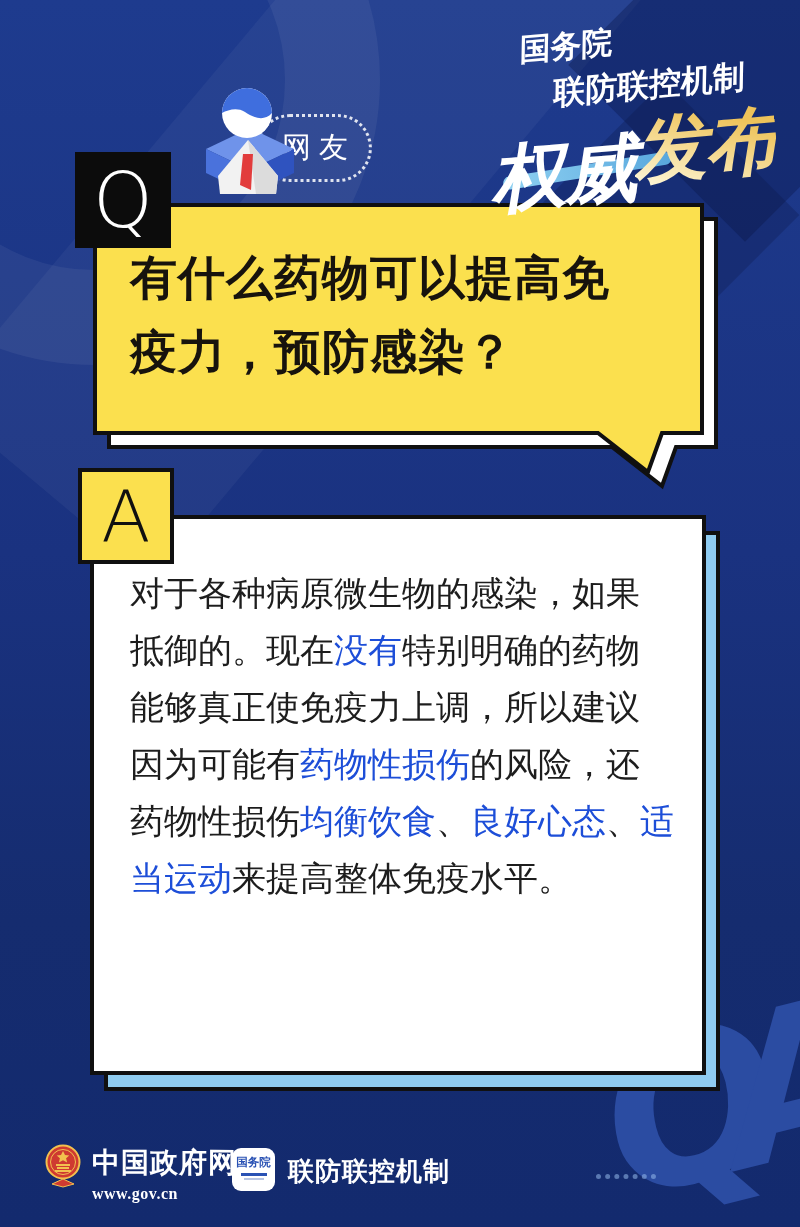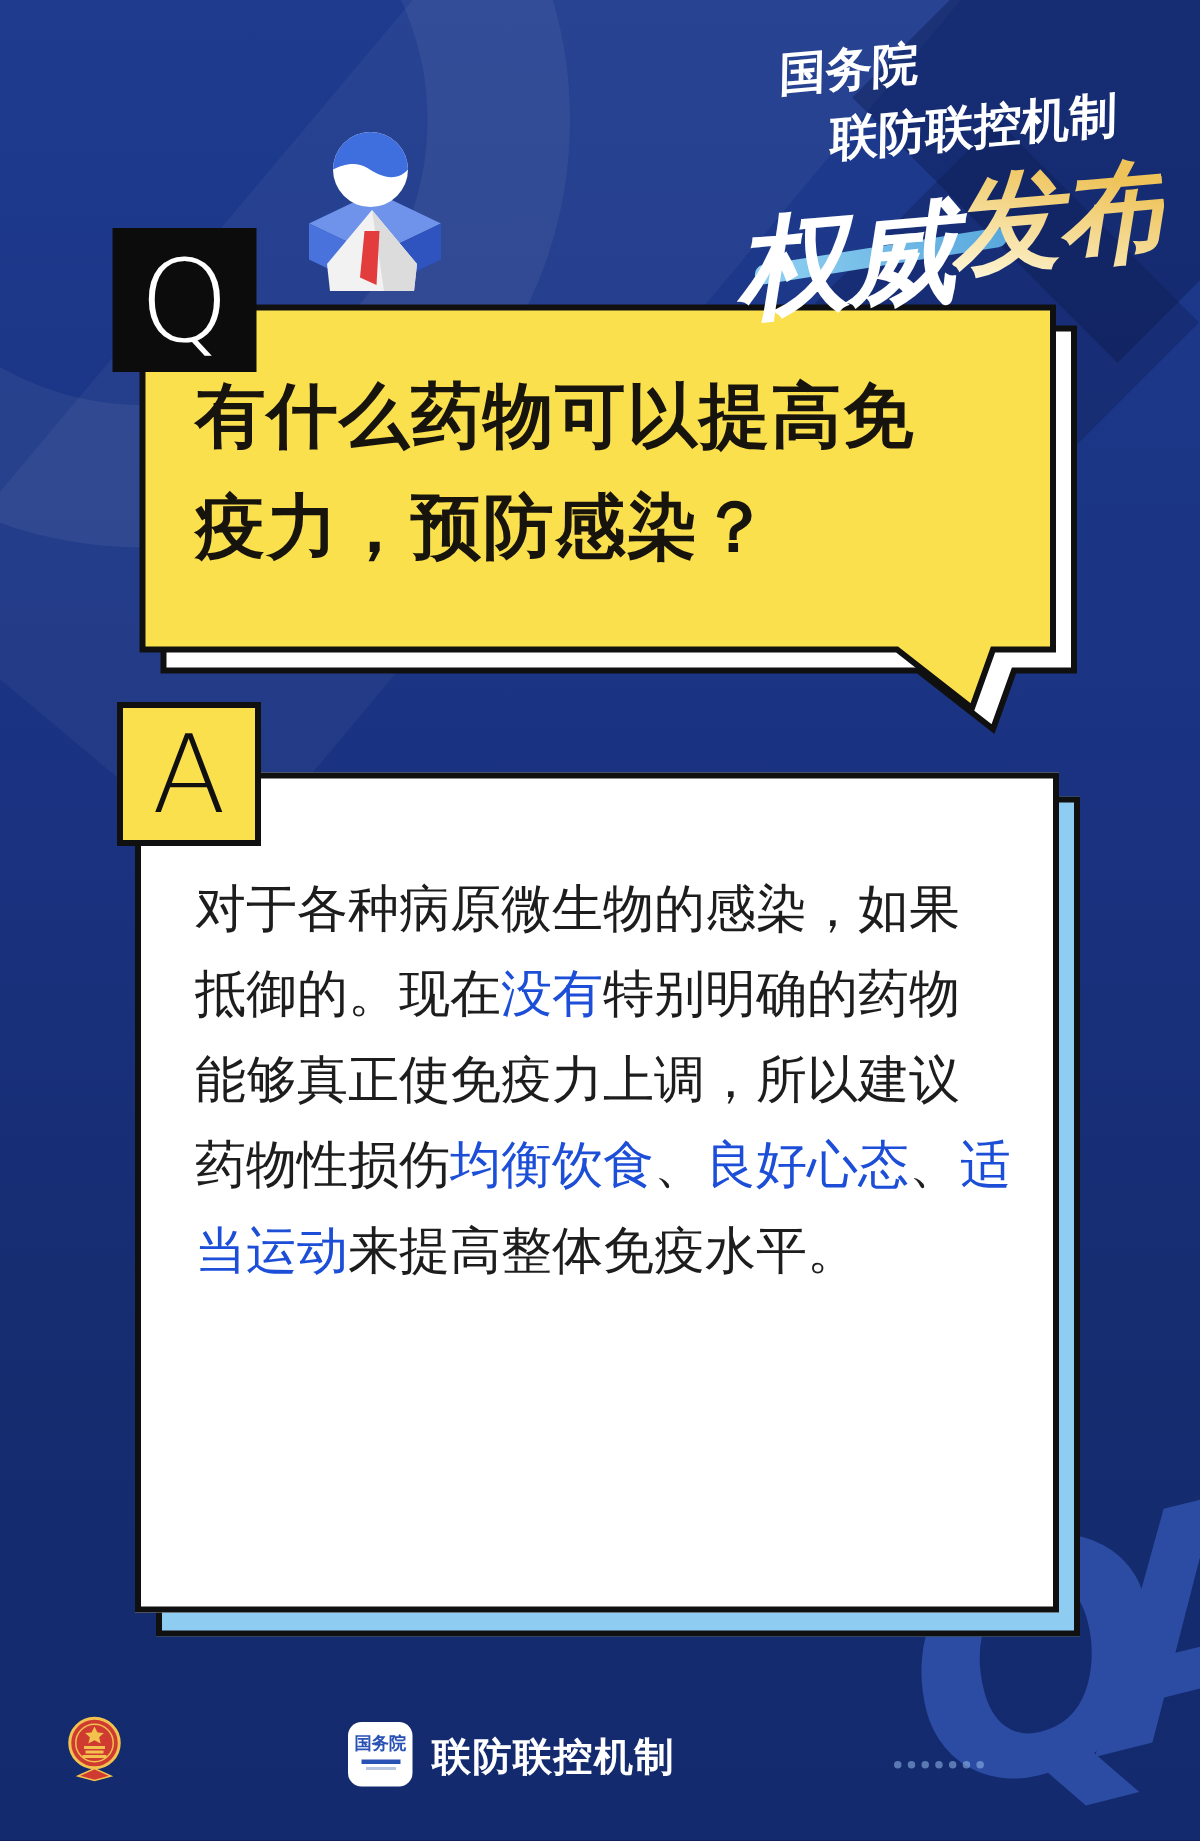--- a/index.html
+++ b/index.html
@@ -53,21 +53,21 @@
     line-height:74px; color:#17130d; letter-spacing:1px; }
   
   .a-badge { position:absolute; left:78px; top:468px; width:96px; height:96px;
     background:#fbe04e; border:4px solid #101010; color:#101010;
     display:flex; align-items:center; justify-content:center;
     font-size:72px; font-weight:300; z-index:4; }
   .answer { position:absolute; left:90px; top:515px; width:648px; height:592px; z-index:2; }
   .answer-back { position:absolute; left:14px; top:16px; width:616px; height:560px;
     background:#8fccf1; border:4px solid #101010; }
   .answer-front { position:absolute; left:0; top:0; width:616px; height:560px;
-    background:#ffffff; border:4px solid #101010; padding:59px 24px 0 36px; }
+    background:#ffffff; border:4px solid #101010; padding:46px 24px 0 36px; }
   .answer-line { font-size:34px; line-height:57px; color:#1d1d1d; font-weight:500;
     white-space:nowrap; }
   .answer-line .hl { color:#1d4ed8; }
   
   .footer { position:absolute; left:0; top:1128px; width:800px; height:99px; z-index:2; }
   .emblem { position:absolute; left:44px; top:16px; width:38px; height:44px; }
   .site { position:absolute; left:92px; top:16px; }
   .site-name { font-size:28px; font-weight:800; color:#fff; letter-spacing:1px; }
   .site-url { font-size:16px; font-weight:700; color:#fff;
     font-family:"Liberation Serif", serif; letter-spacing:0.5px; margin-top:3px; }
@@ -105,20 +105,21 @@
       <polygon points="60,54 104,75 60,96 16,75" fill="#6f93ea"></polygon>
       <polygon points="16,75 60,96 60,120 16,99" fill="#4a72dc"></polygon>
       <polygon points="104,75 60,96 60,120 104,99" fill="#2f53bf"></polygon>
       <path d="M28,102 L58,66 L88,102 L86,120 L30,120 Z" fill="#f2f2f2"></path>
       <path d="M58,66 L88,102 L86,120 L66,120 Z" fill="#dcdcdc"></path>
       <polygon points="53,80 63,80 61,116 50,111" fill="#e23c3c"></polygon>
       <circle cx="57" cy="39" r="25" fill="#ffffff"></circle>
       <path d="M32 39 a25 25 0 0 1 50 0 c-9 10 -21 3 -27 -1 c-8 -5 -17 -2 -23 1 z" fill="#3f6ede"></path>
     </svg>
   </div>
+  <div class="asker-label">网友</div>
 
   <div class="q-badge">Q</div>
 
   <div class="bubble">
     <svg width="670" height="300" viewBox="0 0 670 300">
       <path d="M29,24 H636 V252 H596 L582,291 L532,252 H29 Z" fill="#ffffff" stroke="#101010" stroke-width="4"></path>
       <path d="M15,10 H622 V238 H582 L568,277 L518,238 H15 Z" fill="#fbe04e" stroke="#101010" stroke-width="4"></path>
     </svg>
     <div class="bubble-text">
       <div>有什么药物可以提高免</div>
@@ -128,38 +129,43 @@
 
   <div class="a-badge">A</div>
 
   <div class="answer">
     <div class="answer-back"></div>
     <div class="answer-front">
       <div>
           <div class="answer-line"><span>对于各种病原微生物的感染，如果</span></div>
           <div class="answer-line"><span>抵御的。现在</span><span class="hl">没有</span><span>特别明确的药物</span></div>
           <div class="answer-line"><span>能够真正使免疫力上调，所以建议</span></div>
+          <div class="answer-line"><span>因为可能有</span><span class="hl">药物性损伤</span><span>的风险，还</span></div>
           <div class="answer-line"><span>药物性损伤</span><span class="hl">均衡饮食</span><span>、</span><span class="hl">良好心态</span><span>、</span><span class="hl">适</span></div>
           <div class="answer-line"><span class="hl">当运动</span><span>来提高整体免疫水平。</span></div>
         </div>
     </div>
   </div>
 
   <div class="footer">
     <div class="emblem">
       <svg width="38" height="44" viewBox="0 0 38 44">
         <circle cx="19" cy="18" r="16.5" fill="#cf3a31" stroke="#f2c14e" stroke-width="2"></circle>
         <circle cx="19" cy="18" r="12.5" fill="none" stroke="#f2c14e" stroke-width="1"></circle>
         <path d="M19 7l2 4 4.3 .4-3.2 2.8 1 4.2-4.1-2.2-4.1 2.2 1-4.2-3.2-2.8 4.3-.4z" fill="#f2c14e"></path>
         <rect x="12" y="20" width="14" height="2" fill="#f2c14e"></rect>
         <rect x="13" y="23" width="12" height="2" fill="#f2c14e"></rect>
         <rect x="11" y="26" width="16" height="2" fill="#f2c14e"></rect>
         <path d="M8 40l11-5 11 5-11 3z" fill="#cf3a31" stroke="#f2c14e" stroke-width="1"></path>
       </svg>
     </div>
+    <div class="site">
+      <div class="site-name">中国政府网</div>
+      <div class="site-url">www.gov.cn</div>
+    </div>
     <div class="app-icon">
       <div class="app-icon-text">国务院</div>
       <div class="app-icon-bar"></div>
       <div class="app-icon-bar2"></div>
     </div>
     <div class="app-label">联防联控机制</div>
   </div>
 
 </div>
 

